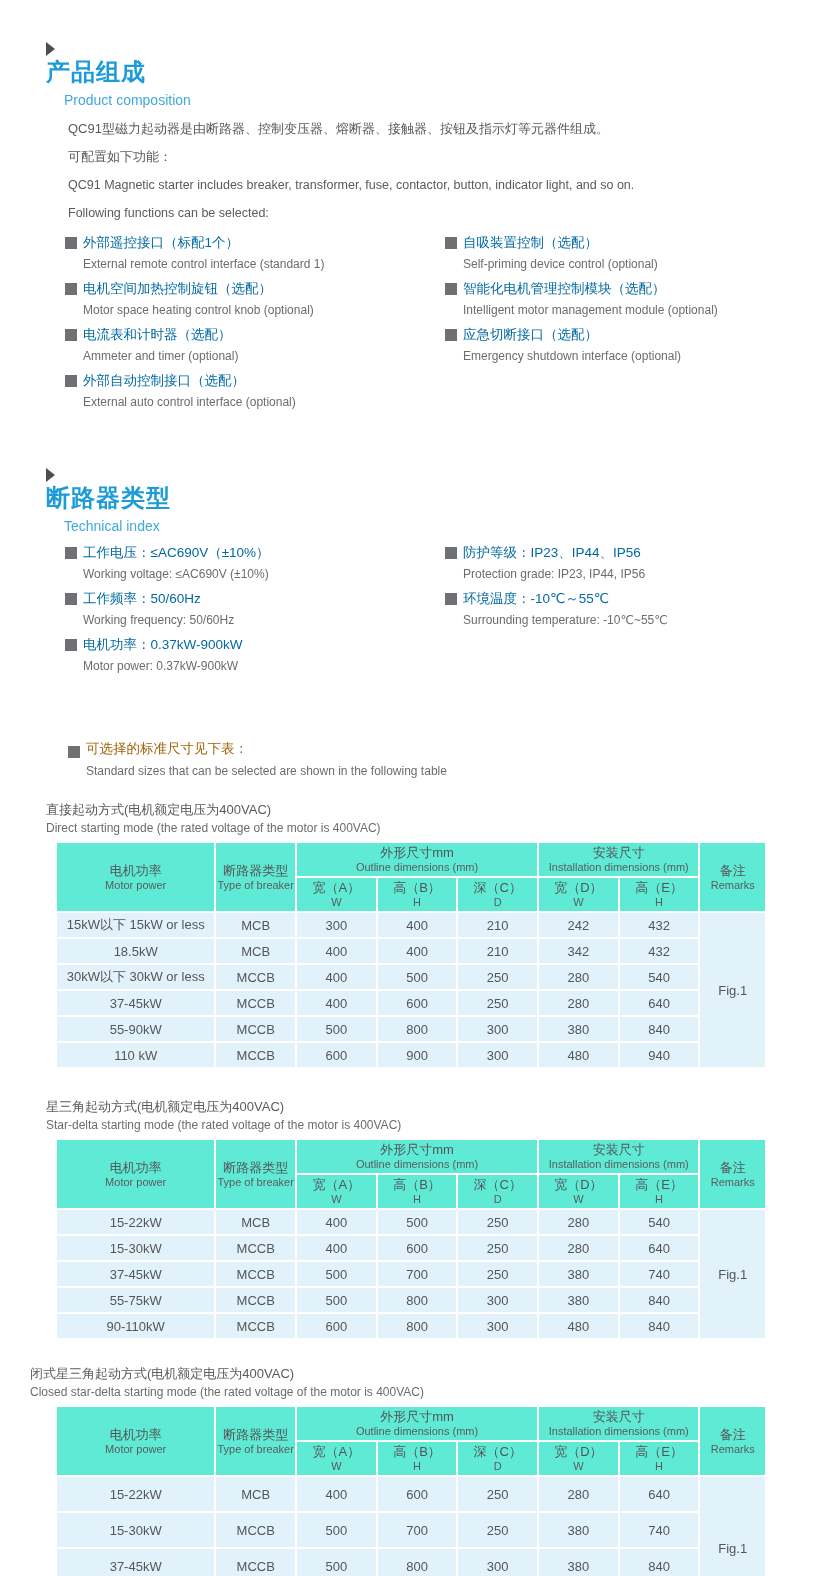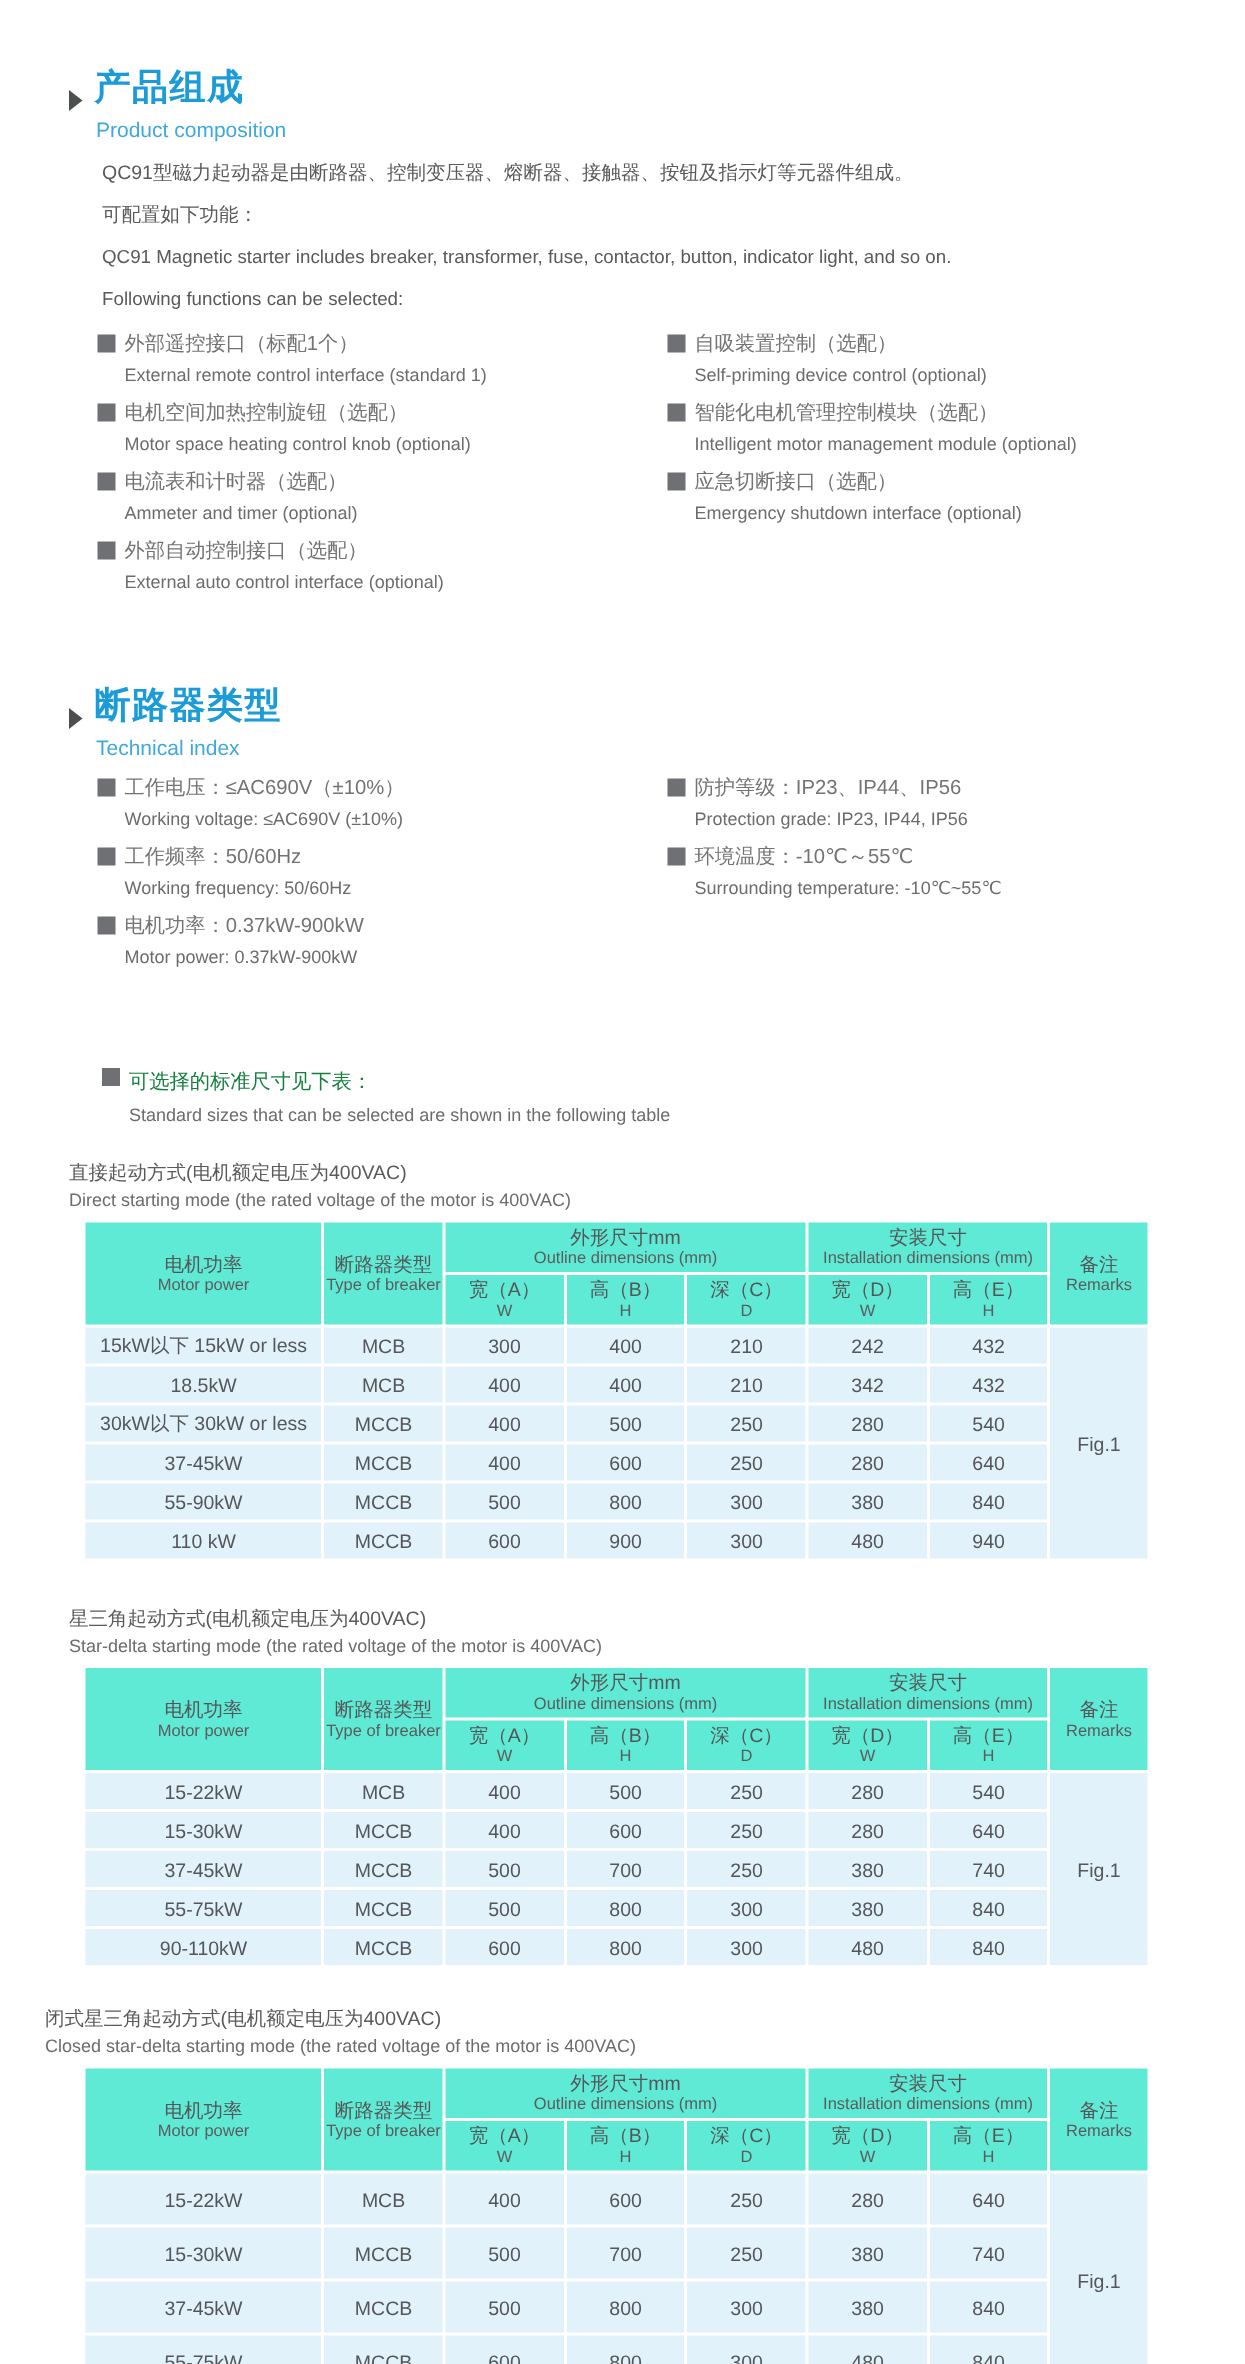--- a/index.html
+++ b/index.html
@@ -5,42 +5,42 @@
   html,body{margin:0;padding:0;}
   body{
     width:830px;height:1576px;background:#ffffff;
     font-family:"Liberation Sans","DejaVu Sans",sans-serif;
     color:#58595b;-webkit-font-smoothing:antialiased;
   }
   .page{position:relative;width:830px;height:1576px;overflow:hidden;background:#fff;}
 
   
   .sec-head{margin-left:46px;}
-  .sec-title-row{display:flex;align-items:flex-end;}
+  .sec-title-row{display:flex;align-items:flex-start;flex-direction:column;}
   .tri{width:0;height:0;border-left:9px solid #4d4e50;border-top:7px solid transparent;border-bottom:7px solid transparent;margin-right:8px;}
   .zh-title{font-size:24px;font-weight:bold;color:#1b9cd8;letter-spacing:1px;}
   .en-title{font-size:14px;color:#3fa9dc;margin:4px 0 0 18px;}
 
   
   .intro{margin:14px 0 0 68px;font-size:12.5px;color:#595a5c;}
   .intro p{margin:0 0 14px 0;line-height:14px;}
   .intro p.zh{font-size:13px;}
 
   
   .cols{display:flex;margin-left:65px;margin-top:10px;}
   .col-l{width:380px;}
   .col-r{width:340px;}
   .item{margin-bottom:9px;}
-  .item .zh{display:flex;align-items:center;font-size:13.5px;color:#737373;line-height:17px;}
+  .item .zh{display:flex;align-items:center;font-size:13.5px;color:#0369a1;line-height:17px;}
   .sq{display:inline-block;width:12px;height:12px;background:#6f7073;margin-right:6px;flex:0 0 auto;}
   .item .en{font-size:12px;color:#6b6c6e;margin:6px 0 0 18px;line-height:14px;}
 
   
   .note{margin:58px 0 0 68px;}
-  .note .zh{display:flex;align-items:flex-start;font-size:13.5px;color:#15803d;}
+  .note .zh{display:flex;align-items:flex-end;font-size:13.5px;color:#a16207;}
   .note .en{font-size:12px;color:#6b6c6e;margin:6px 0 0 18px;}
 
   
   .tbl-cap{margin:24px 0 0 46px;line-height:16px;}
   .tbl-cap.cap3{margin-left:30px;}
   .tbl-cap .zh{font-size:13px;color:#595a5c;}
   .tbl-cap .en{font-size:12px;color:#6b6c6e;margin-top:2px;}
 
   
   table.spec{

